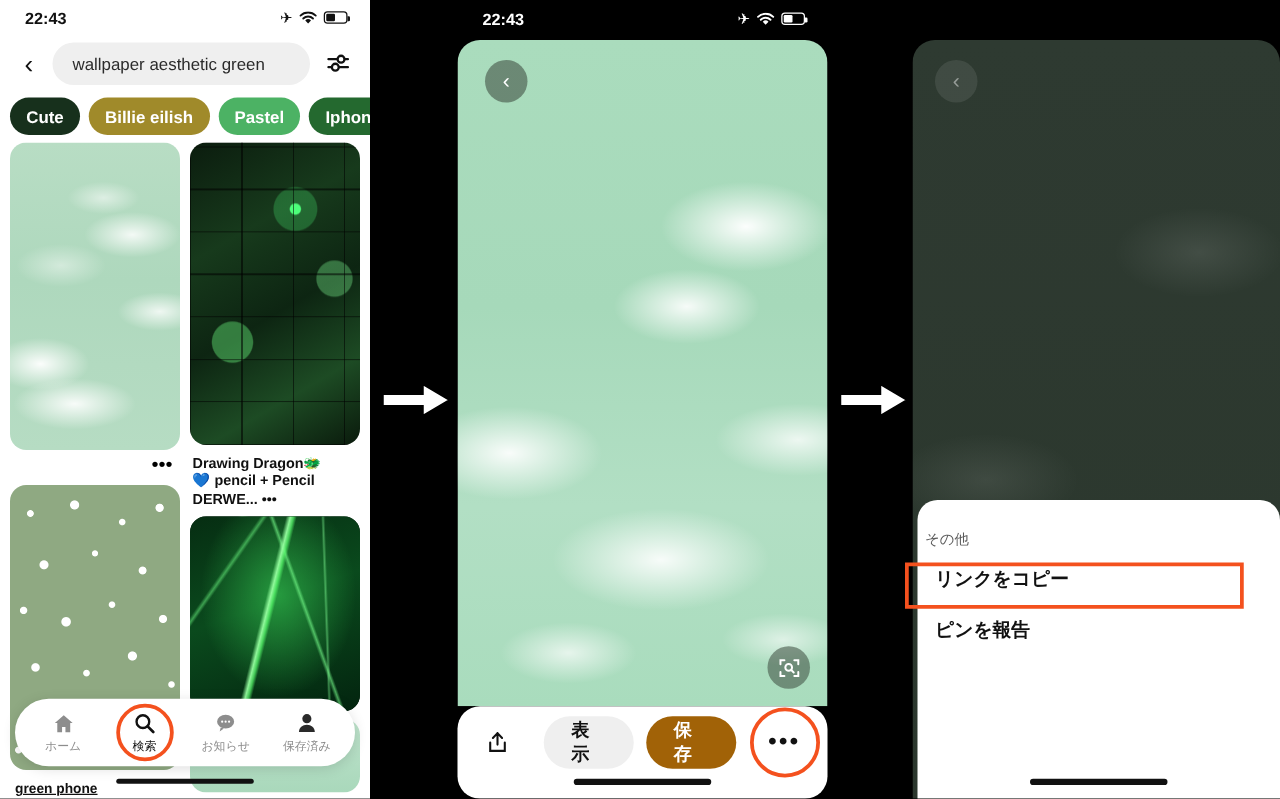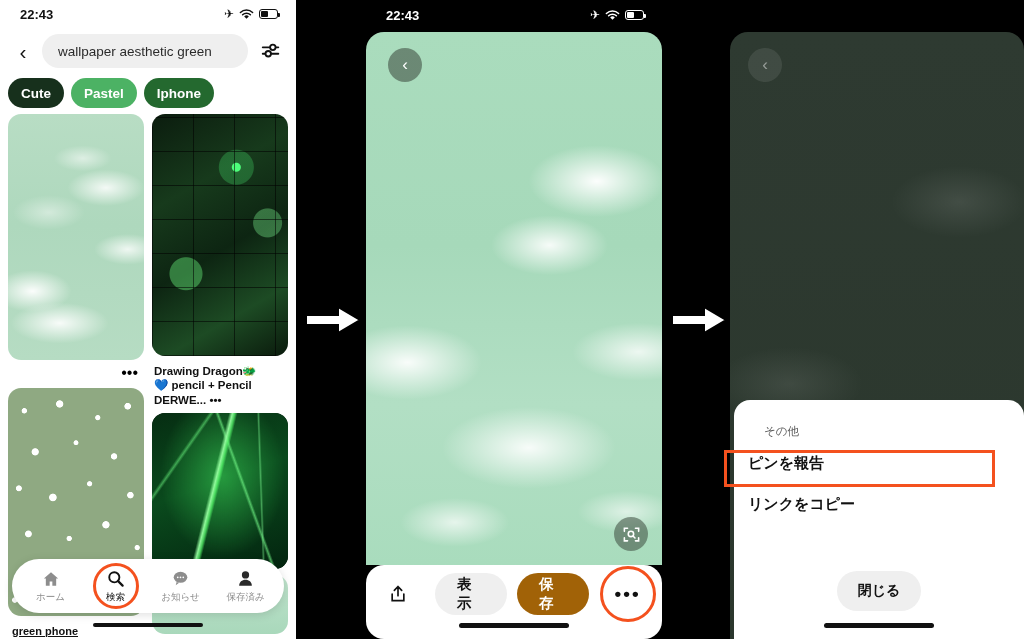--- a/index.html
+++ b/index.html
@@ -242,21 +242,21 @@
   .p3-back {
     left: 18px; top: 16px; width: 34px; height: 34px;
     background: rgba(255,255,255,.09); color: rgba(255,255,255,.45);
     font-size: 17px; font-weight: 300;
   }
   .p3-sheet {
     position: absolute; left: 6px; right: 0; bottom: 0; top: 400px;
     background: #fff; border-radius: 16px 16px 0 0; overflow: hidden;
   }
   .sheet-head {
-    font-size: 11.5px; color: #5b5b5b; padding: 24px 0 4px 30px;
+    font-size: 11.5px; color: #5b5b5b; padding: 24px 0 4px 6px;
   }
   .sheet-item {
     font-size: 15px; color: #111; font-weight: bold;
     padding: 11px 0 11px 14px;
   }
   .sheet-item.hl {
     position: relative;
   }
   .sheet-hl-box {
     position: absolute; left: 724px; top: 450px; width: 271px; height: 37px;
@@ -303,20 +303,21 @@
           <line x1="3" y1="8" x2="20" y2="8" stroke="#111" stroke-width="2" stroke-linecap="round"></line>
           <line x1="3" y1="15" x2="20" y2="15" stroke="#111" stroke-width="2" stroke-linecap="round"></line>
           <circle cx="14" cy="8" r="3" fill="#fff" stroke="#111" stroke-width="2"></circle>
           <circle cx="9" cy="15" r="3" fill="#fff" stroke="#111" stroke-width="2"></circle>
         </svg>
       </div>
     </div>
 
     <div class="p1-tags">
       <div class="tag" style="background:#17301c">Cute</div>
+      <div class="tag" style="background:#a08a2a">Billie eilish</div>
       <div class="tag" style="background:#4cb264">Pastel</div>
       <div class="tag" style="background:#24692f">Iphone</div>
 
     </div>
 
     <div class="p1-grid">
       <div class="col">
         <div class="pin" style="height:246px">
           <div class="art-sky" style="width:100%;height:100%"></div>
         </div>
@@ -452,22 +453,21 @@
   </div>
 
   <div class="panel3">
     <div class="p3-imagewrap">
       <div class="p3-dark"></div>
       <div class="circbtn p3-back">‹</div>
     </div>
 
     <div class="p3-sheet">
       <div class="sheet-head">その他</div>
+      <div class="sheet-item">リンクをコピー</div>
       <div class="sheet-item">ピンを報告</div>
-      <div class="sheet-item">リンクをコピー</div>
-      <div class="close-btn">閉じる</div>
       <div class="p3-homeindicator"></div>
     </div>
   </div>
 
   <div class="sheet-hl-box"></div>
 
 </div>
 
 </body></html>

